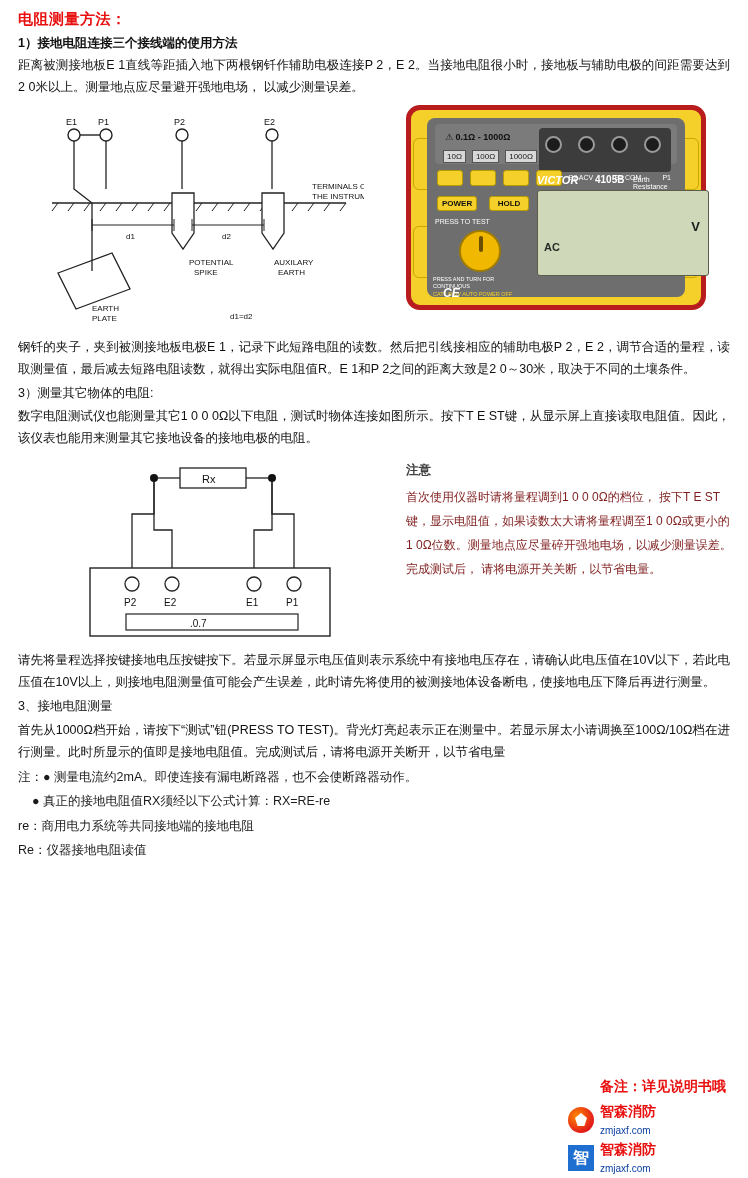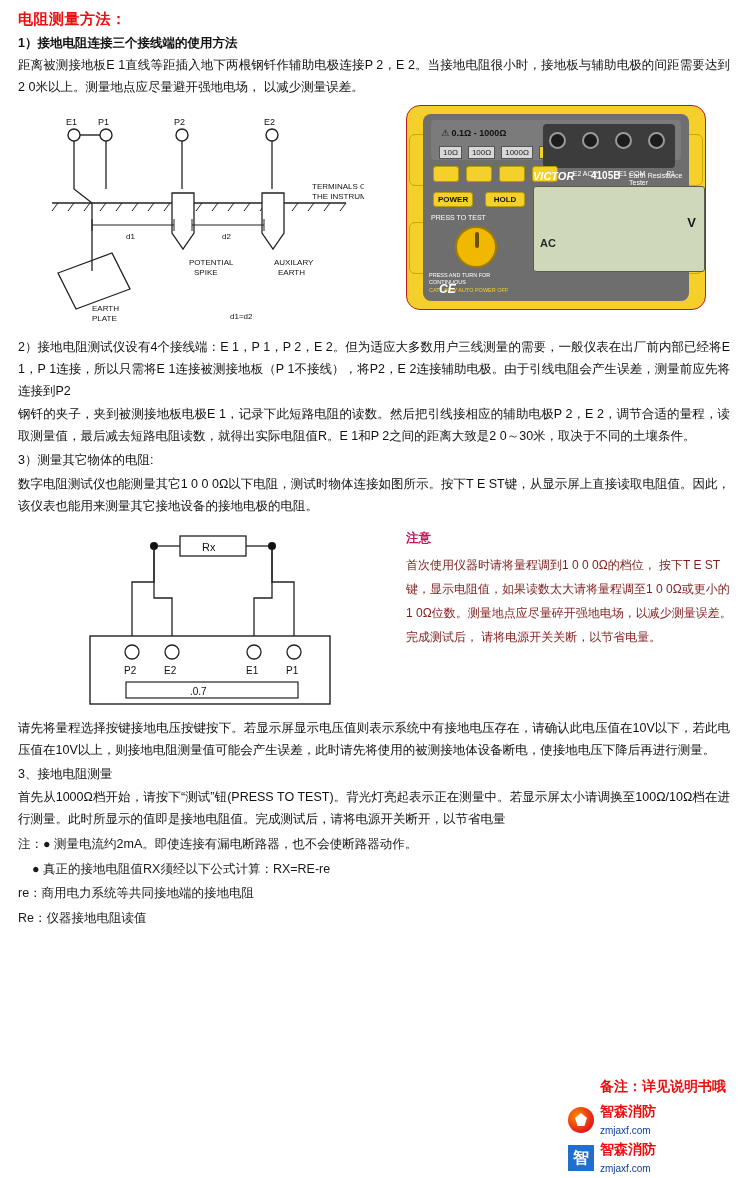--- a/index.html
+++ b/index.html
@@ -38,21 +38,21 @@
 
   
   .fig1 { position: relative; height: 232px; margin-top: 4px; }
   .diagram1 { position: absolute; left: 20px; top: 0; width: 330px; height: 228px; }
   .meter-wrap { position:absolute; left: 370px; top: 2px; width: 340px; height: 222px; }
 
   
   .device {
     position: absolute; left: 22px; top: 0; width: 300px; height: 205px;
     background: #f5d02a; border-radius: 14px;
-    border: 1px solid #b91c1c;
+    border: 5px solid #b91c1c;
   }
   .device .inner {
     position: absolute; left: 16px; top: 8px; right: 16px; bottom: 8px;
     background: #6e6e6e; border-radius: 8px;
   }
   .dev-top {
     position:absolute; left: 8px; top: 6px; right: 8px; height: 40px;
     background: #7b7b7b; border-radius: 4px;
   }
   .warn {
@@ -101,21 +101,21 @@
   .side-ear.l1 { left: 2px; top: 28px; }
   .side-ear.l2 { left: 2px; top: 116px; }
   .side-ear.r1 { right: 2px; top: 28px; }
   .side-ear.r2 { right: 2px; top: 116px; }
 
   
   .fig2 { position: relative; height: 192px; margin-top: 6px; }
   .notice {
     position:absolute; left: 392px; top: 6px; width: 330px;
   }
-  .notice h4 { color:#be185d; font-size: 12.5px; margin: 0 0 6px 0; font-weight:bold; }
+  .notice h4 { color:#404040; font-size: 12.5px; margin: 0 0 6px 0; font-weight:bold; }
   .notice p { color:#7f1d1d; font-size: 12px; line-height: 2.0; margin: 0; }
 
   .note-lines { margin-top: 2px; }
   .foot-note { font-size:12.5px; line-height:1.8; margin:2px 4px; }
   .bullet-line { margin-left: 18px; }
 
   .remark {
     position:absolute; right: 22px; bottom: 92px;
     color:#e8100f; font-weight:bold; font-size: 14px;
   }
@@ -273,21 +273,20 @@
           <div class="lcd">
             <span class="ac">AC</span>
             <span class="unit">V</span>
           </div>
           <div class="ce">CE</div>
         </div>
       </div>
     </div>
   </div>
 
-  <p class="body">2）接地电阻测试仪设有4个接线端：E 1，P 1，P 2，E 2。但为适应大多数用户三线测量的需要，一般仪表在出厂前内部已经将E 1，P 1连接，所以只需将E 1连接被测接地板（P 1不接线），将P2，E 2连接辅助电极。由于引线电阻会产生误差，测量前应先将连接到P2</p>
   <p class="body">钢钎的夹子，夹到被测接地板电极E 1，记录下此短路电阻的读数。然后把引线接相应的辅助电极P 2，E 2，调节合适的量程，读取测量值，最后减去短路电阻读数，就得出实际电阻值R。E 1和P 2之间的距离大致是2 0～30米，取决于不同的土壤条件。</p>
 
   <p class="body">3）测量其它物体的电阻:</p>
   <p class="body">数字电阻测试仪也能测量其它1 0 0 0Ω以下电阻，测试时物体连接如图所示。按下T E ST键，从显示屏上直接读取电阻值。因此，该仪表也能用来测量其它接地设备的接地电极的电阻。</p>
 
   <div class="fig2">
     <svg width="370" height="190" viewBox="0 0 370 190">
 
       <rect x="166" y="12" width="66" height="20" fill="#fff" stroke="#222" stroke-width="1.3"></rect>
       <text x="188" y="27" font-size="11" fill="#111">Rx</text>

